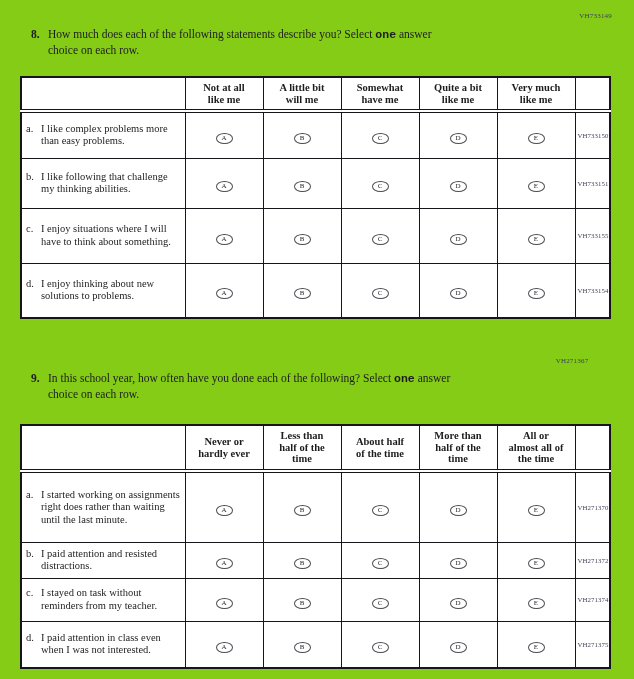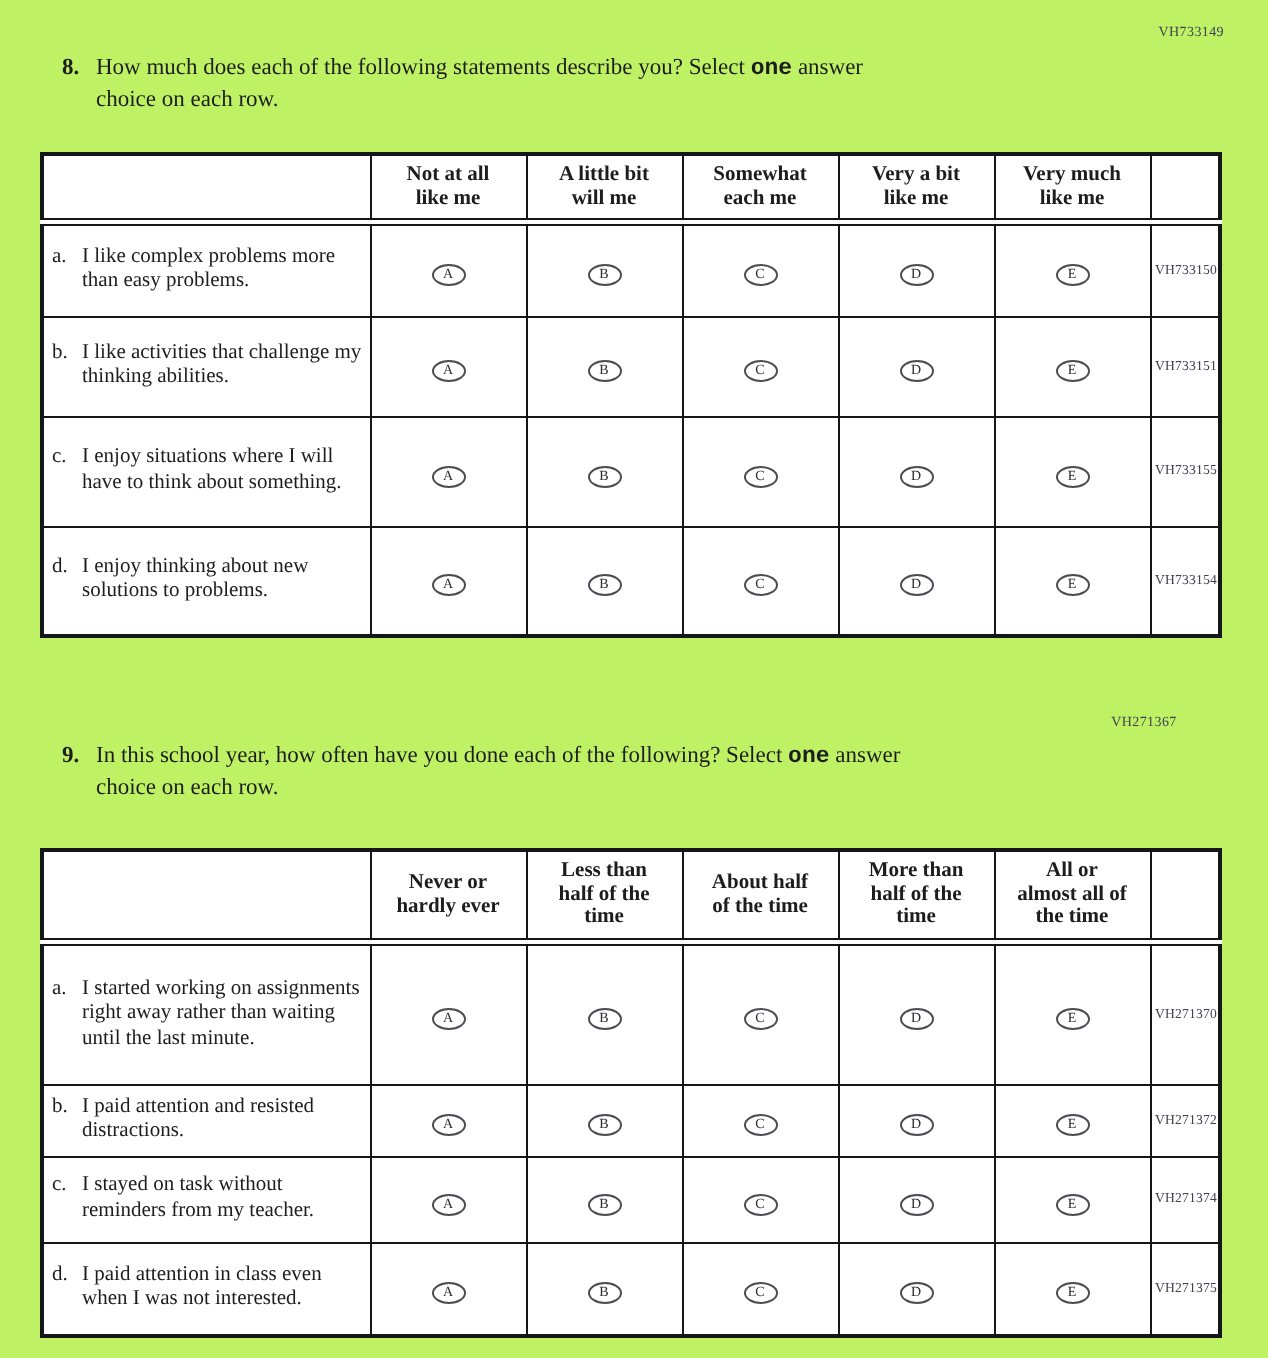--- a/index.html
+++ b/index.html
@@ -1,21 +1,21 @@
 <!DOCTYPE html>
 <html><head>
 <meta charset="utf-8">
 <style>
   html,body{margin:0;padding:0;}
   body{
     width:634px;height:679px;background:#ffffff;
     font-family:"Liberation Serif","DejaVu Serif",serif;
     color:#1d1d1f;position:relative;overflow:hidden;
   }
-  .page{position:absolute;inset:0;background:#bef264;}
+  .page{position:absolute;inset:0;background:#84cc16;}
 
   
   .qcode{
     position:absolute;font-size:7px;letter-spacing:.2px;
     color:#3f3f55;text-align:right;width:80px;
   }
   #q8-code{top:12px;right:22px;}
   #q9-code{top:357px;right:22px;text-align:center;}
 
   .qrow{position:absolute;display:flex;width:560px;line-height:15.5px;font-size:11.5px;}
@@ -88,22 +88,22 @@
         <col style="width: 35px;">
       </colgroup>
       <thead>
         <tr>
           <th></th>
           <th>Not at all
 like me</th>
           <th>A little bit
 will me</th>
           <th>Somewhat
-each me</th>
-          <th>Very a bit
+have me</th>
+          <th>Quite a bit
 like me</th>
           <th>Very much
 like me</th>
           <th></th>
         </tr>
       </thead>
       <tbody>
         <tr>
           <td class="statement">
             <div class="st-flex">
@@ -115,21 +115,21 @@
           <td class="bubble-cell"><span class="bubble">B</span></td>
           <td class="bubble-cell"><span class="bubble">C</span></td>
           <td class="bubble-cell"><span class="bubble">D</span></td>
           <td class="bubble-cell"><span class="bubble">E</span></td>
           <td class="code-cell">VH733150</td>
         </tr>
         <tr>
           <td class="statement">
             <div class="st-flex">
               <span class="st-letter">b.</span>
-              <span class="st-text">I like activities that challenge my thinking abilities.</span>
+              <span class="st-text">I like following that challenge my thinking abilities.</span>
             </div>
           </td>
           <td class="bubble-cell"><span class="bubble">A</span></td>
           <td class="bubble-cell"><span class="bubble">B</span></td>
           <td class="bubble-cell"><span class="bubble">C</span></td>
           <td class="bubble-cell"><span class="bubble">D</span></td>
           <td class="bubble-cell"><span class="bubble">E</span></td>
           <td class="code-cell">VH733151</td>
         </tr>
         <tr>
@@ -197,21 +197,21 @@
 almost all of
 the time</th>
           <th></th>
         </tr>
       </thead>
       <tbody>
         <tr>
           <td class="statement">
             <div class="st-flex">
               <span class="st-letter">a.</span>
-              <span class="st-text">I started working on assignments right away rather than waiting until the last minute.</span>
+              <span class="st-text">I started working on assignments right does rather than waiting until the last minute.</span>
             </div>
           </td>
           <td class="bubble-cell"><span class="bubble">A</span></td>
           <td class="bubble-cell"><span class="bubble">B</span></td>
           <td class="bubble-cell"><span class="bubble">C</span></td>
           <td class="bubble-cell"><span class="bubble">D</span></td>
           <td class="bubble-cell"><span class="bubble">E</span></td>
           <td class="code-cell">VH271370</td>
         </tr>
         <tr>

